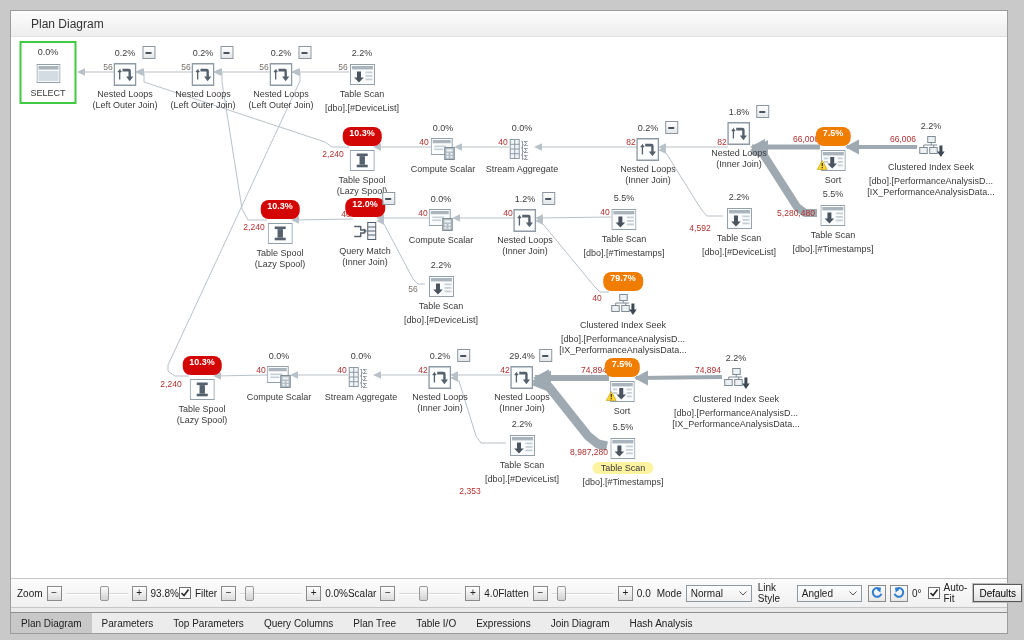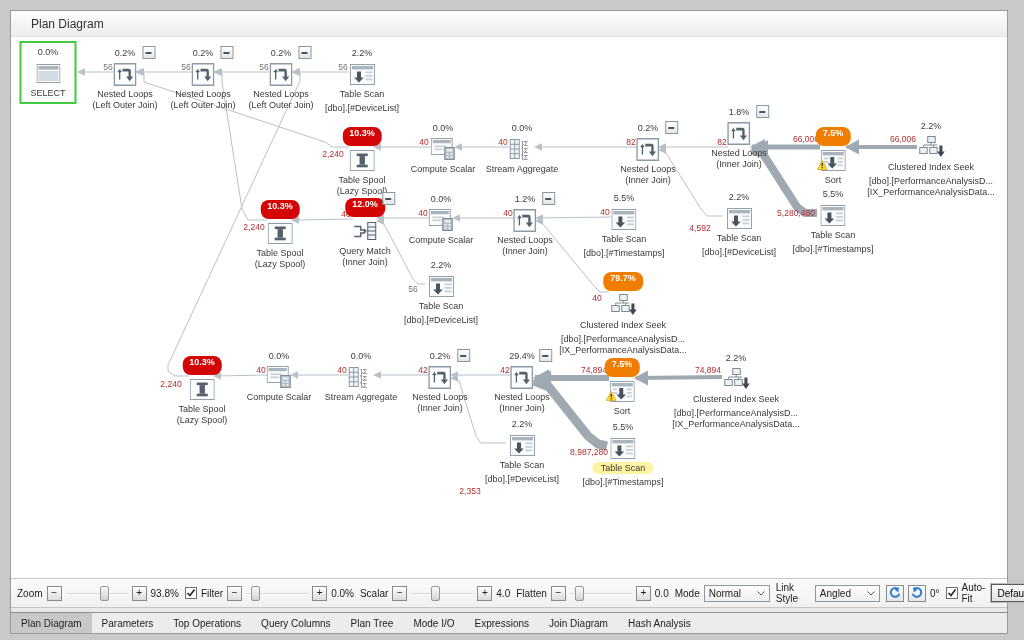--- a/index.html
+++ b/index.html
@@ -644,21 +644,21 @@
         </div>
         <div class="names">
           <div><span class="hl-name">Table Scan</span></div>
         </div>
         <div class="subs">
           <div>[dbo].[#Timestamps]</div>
         </div>
       </div>
     </div>
   <div class="toolbar">
-    <span id="slider-groups" style="display:flex;align-items:center;gap:6px;">
+    <span id="slider-groups" style="display:flex;align-items:center;">
         <span class="tb-group">
           <span>Zoom</span>
           <span class="sq-btn">−</span>
           <span class="slider">
             <span class="track"></span>
             <span class="thumb" style="left: 55%;"></span>
           </span>
           <span class="sq-btn">+</span>
           <span>93.8%</span>
         </span>
@@ -738,21 +738,21 @@
           </svg>
       </span>
       <span>Auto-Fit</span>
     </span>
     <button class="defaults-btn">Defaults</button>
   </div>
   <div class="gap-strip"></div>
   <div class="tabbar" id="tabbar">
       <span class="tab active">Plan Diagram</span>
       <span class="tab">Parameters</span>
-      <span class="tab">Top Operations</span>
+      <span class="tab">Top Parameters</span>
       <span class="tab">Query Columns</span>
       <span class="tab">Plan Tree</span>
-      <span class="tab">Mode I/O</span>
+      <span class="tab">Table I/O</span>
       <span class="tab">Expressions</span>
       <span class="tab">Join Diagram</span>
       <span class="tab">Hash Analysis</span>
     </div>
 </div>
 
 </body></html>

